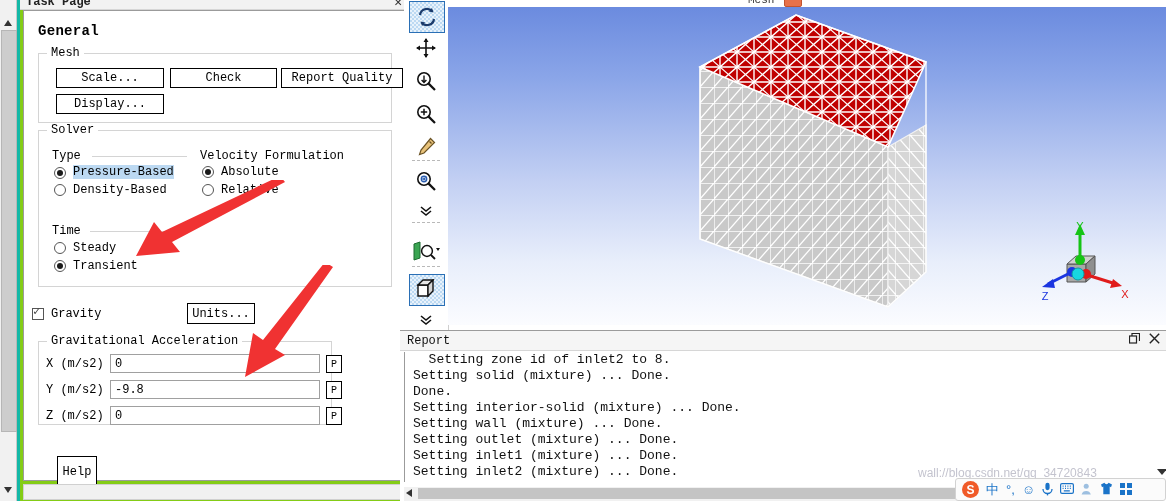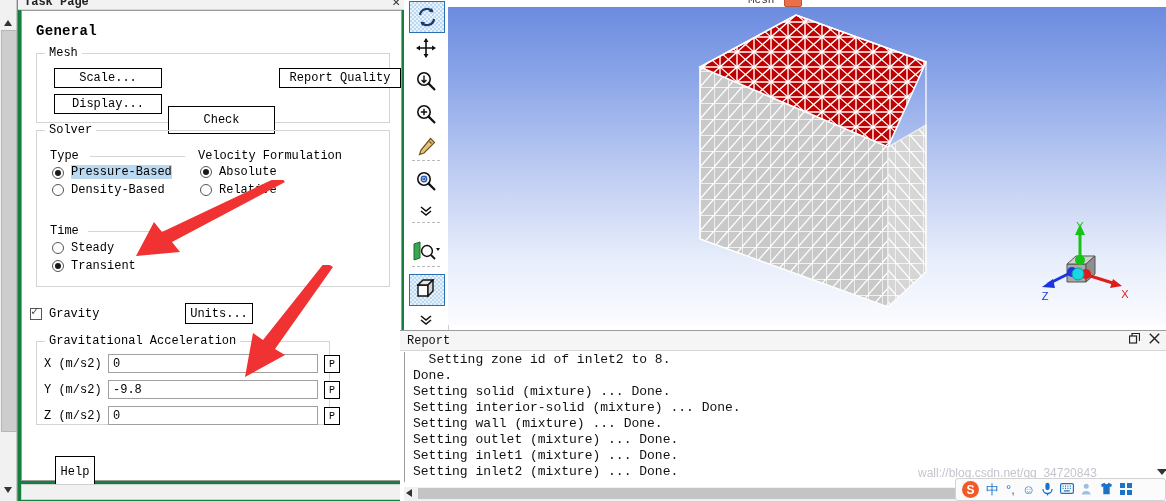--- a/index.html
+++ b/index.html
@@ -30,21 +30,21 @@
   }
   .arrow-btn.up { top: 14px; }
   .arrow-btn.dn { bottom: 2px; }
   .tri { width:0; height:0; border-left:4px solid transparent; border-right:4px solid transparent; }
   .tri.up { border-bottom: 6px solid #333; }
   .tri.dn { border-top: 6px solid #333; }
 
   
   .task-window {
     position: absolute; left: 17px; top: 0; width: 386px; height: 501px;
-    background: #15803d; border-left: 1px solid #14b8a6;
+    background: #84cc16; border-left: 3px solid #14b8a6; padding-left: 32px;
   }
   .task-titlebar {
     position: absolute; left: 0; top: 0; width: 386px; height: 9px;
     background: #f2f2f2; border-bottom: 1px solid #d6d6d6; overflow: hidden;
   }
   .task-title-text {
     position: absolute; left: 6px; top: -5px; font-size: 12px; font-weight: bold;
     color: #222; white-space: nowrap;
   }
   .task-close {
@@ -244,21 +244,21 @@
     </div>
 
     <div class="task-body">
 
       <div class="panel-heading">General</div>
 
       <div class="group" style="left:14px; top:42px; width:352px; height:68px;">
         <span class="legend">Mesh</span>
       </div>
       <div class="btn" style="left:32px; top:57px; width:108px; height:20px;">Scale...</div>
-      <div class="btn" style="left:146px; top:57px; width:107px; height:28px;margin-top:38px;">Check</div>
+      <div class="btn" style="left:146px; top:57px; width:107px; height:20px;">Check</div>
       <div class="btn" style="left:257px; top:57px; width:122px; height:20px;">Report Quality</div>
       <div class="btn" style="left:32px; top:83px; width:108px; height:20px;">Display...</div>
 
       <div class="group" style="left:14px; top:119px; width:352px; height:155px;">
         <span class="legend">Solver</span>
       </div>
 
       <span class="sub-legend" style="left:28px; top:138px;">Type</span>
       <div class="sub-rule" style="left:68px; top:145px; width:95px;"></div>
 
@@ -483,22 +483,22 @@
         <span>
           <svg width="11" height="11" viewBox="0 0 11 11">
             <path d="M0.8 0.8 L10.2 10.2 M10.2 0.8 L0.8 10.2" stroke="#222" stroke-width="1.4"></path>
           </svg>
         </span>
       </span>
     </div>
 
     <div class="console-body">
       <div class="console-line">  Setting zone id of inlet2 to 8.</div>
+      <div class="console-line">Setting solid (mixture) ... Done.</div>
       <div class="console-line">Done.</div>
-      <div class="console-line">Setting solid (mixture) ... Done.</div>
       <div class="console-line">Setting interior-solid (mixture) ... Done.</div>
       <div class="console-line">Setting wall (mixture) ... Done.</div>
       <div class="console-line">Setting outlet (mixture) ... Done.</div>
       <div class="console-line">Setting inlet1 (mixture) ... Done.</div>
       <div class="console-line">Setting inlet2 (mixture) ... Done.</div>
       <div class="console-line">Setting solid (water) ... Done.</div>
     </div>
 
     <div class="console-hscroll">
       <span class="console-harrow"></span>

